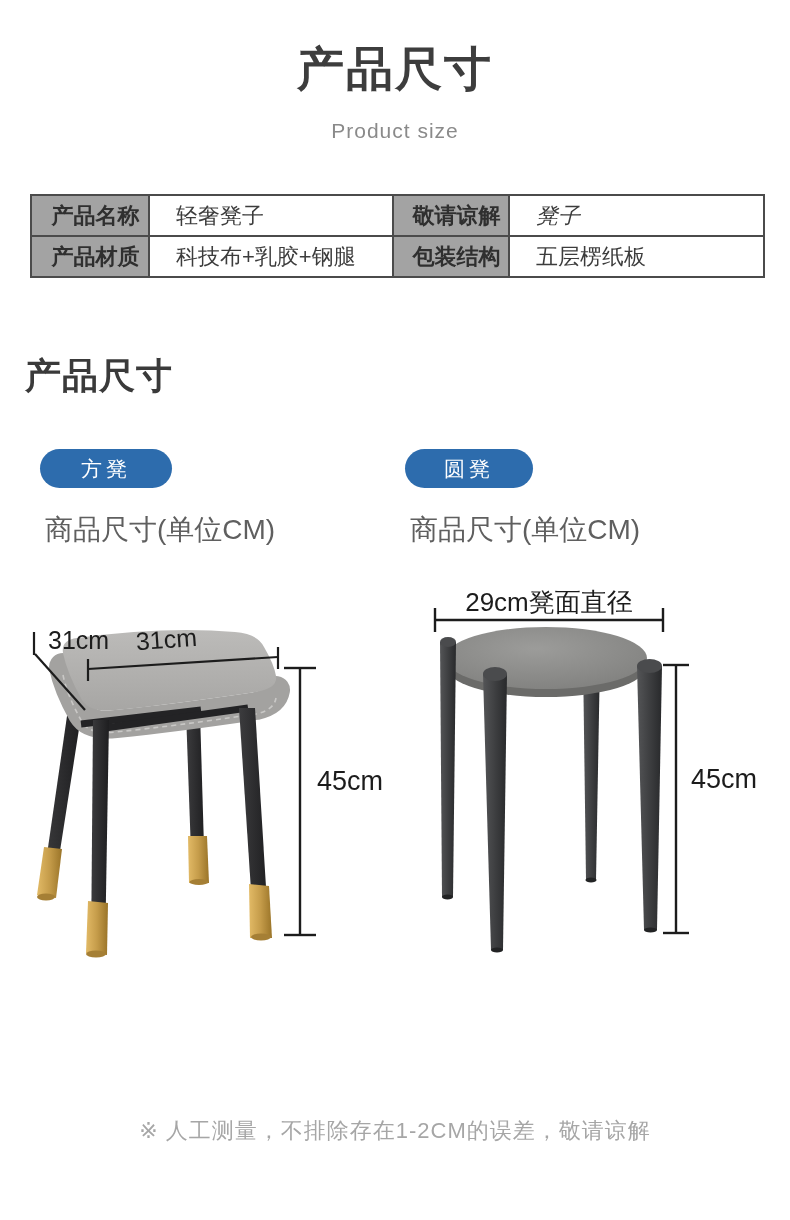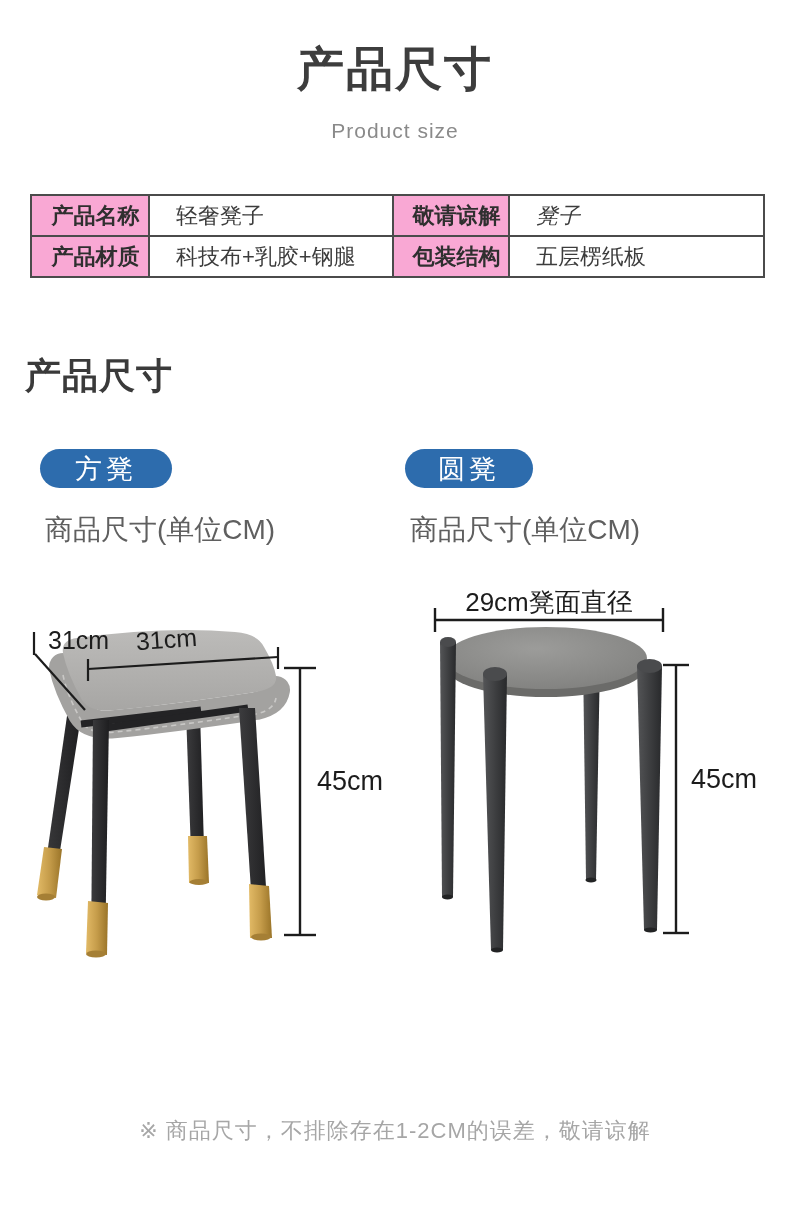--- a/index.html
+++ b/index.html
@@ -21,33 +21,33 @@
   }
   table.spec {
     position:absolute; left:30px; top:194px; width:733px;
     border-collapse:collapse; table-layout:fixed;
   }
   table.spec th, table.spec td {
     border:2px solid #4b4b4b; height:41px; font-size:22px; overflow:hidden;
     white-space:nowrap;
   }
   table.spec th {
-    background:#f9a8d4; color:#2f2f2f; font-weight:bold; text-align:center;padding-left:11px;
+    background:#a3a3a3; color:#2f2f2f; font-weight:bold; text-align:center;padding-left:11px;
   }
   table.spec td { color:#3c3c3c; text-align:left; padding-left:26px; }
   .col-label1 { width:118px; } .col-value1 { width:244px; }
   .col-label2 { width:116px; } .col-value2 { width:255px;font-style:italic; }
   .section-heading {
     position:absolute; left:25px; top:352px;
     font-size:36px; font-weight:bold; color:#3a3a3a; letter-spacing:1px;
   }
   .pill {
     position:absolute; top:449px; height:39px; border:none;
     border-radius:20px; background:#2d6cad; color:#ffffff;
-    font-size:27px; font-family:inherit; letter-spacing:4px;
+    font-size:21px; font-family:inherit; letter-spacing:4px;
     display:flex; align-items:center; justify-content:center;
     cursor:pointer;
   }
   .pill.left  { left:40px;  width:132px; }
   .pill.right { left:405px; width:128px; }
   .size-note {
     position:absolute; top:511px; font-size:28px; color:#5f5f5f;
   }
   .size-note.left  { left:45px; }
   .size-note.right { left:410px; }
@@ -207,14 +207,14 @@
     </g>
 
     <g stroke="#1c1c1c" stroke-width="2.4">
       <line x1="268" y1="87" x2="294" y2="87"></line>
       <line x1="281" y1="87" x2="281" y2="355"></line>
       <line x1="268" y1="355" x2="294" y2="355"></line>
     </g>
     <text x="296" y="210" font-size="27">45cm</text>
   </svg>
 
-  <div class="footnote">※ 商品尺寸，不排除存在1-2CM的误差，敬请谅解</div>
+  <div class="footnote">※ 人工测量，不排除存在1-2CM的误差，敬请谅解</div>
 </div>
 
 </body></html>

